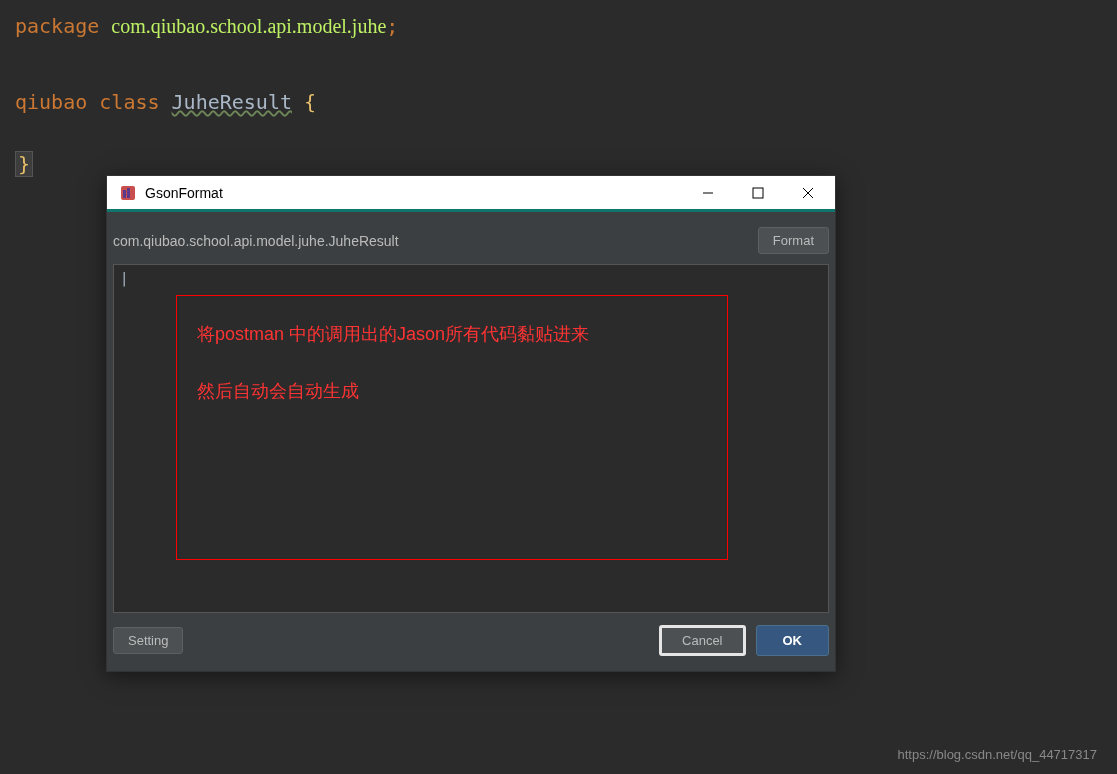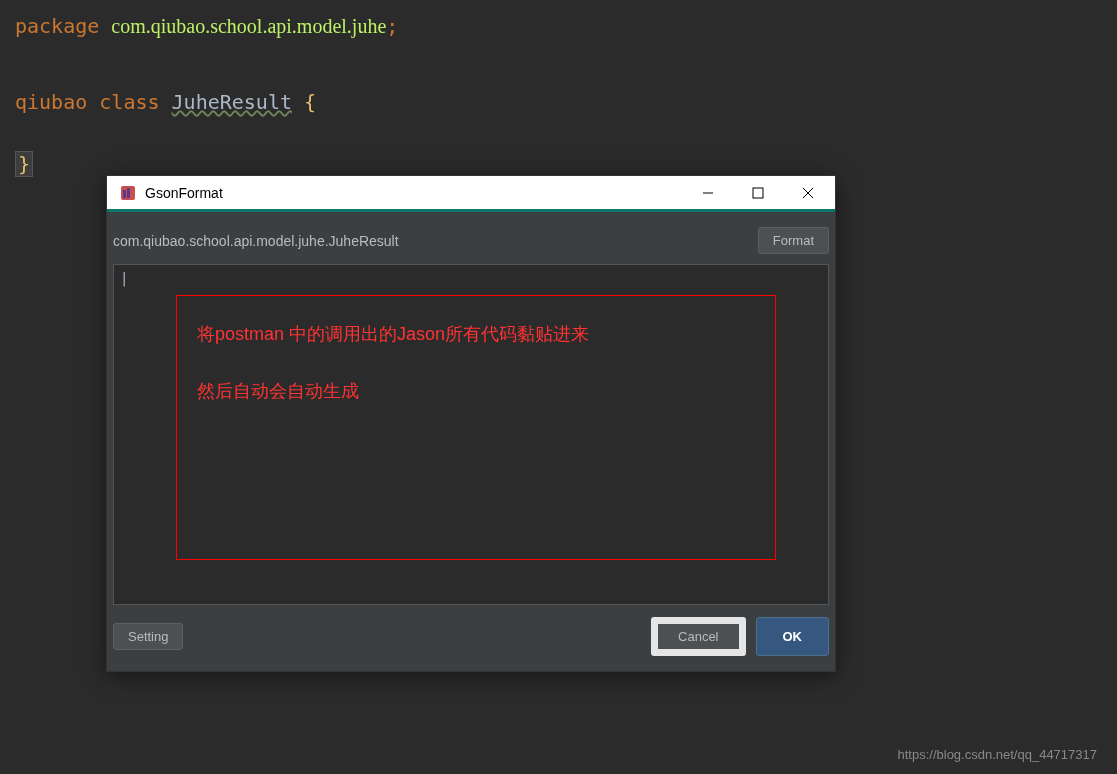--- a/index.html
+++ b/index.html
@@ -164,21 +164,21 @@
       top: 5px;
       left: 6px;
       color: #a9b7c6;
       font-size: 14px;
     }
     
     .annotation-box {
       position: absolute;
       top: 30px;
       left: 62px;
-      width: 600px;
+      width: 552px;
       height: 265px;
       border: 1px solid #ff0000;
       padding: 25px 20px;
     }
     
     .annotation-text {
       color: #ff3333;
       font-family: 'Microsoft YaHei', 'SimHei', sans-serif;
       font-size: 18px;
       line-height: 1.5;
@@ -206,21 +206,21 @@
       border-radius: 3px;
     }
     
     .footer-right {
       display: flex;
       gap: 10px;
     }
     
     .cancel-btn {
       background: #4c5052;
-      border: 7px solid #e5e5e5;
+      border: 3px solid #e5e5e5;
       color: #bbbbbb;
       padding: 5px 20px;
       font-family: 'Segoe UI', Tahoma, sans-serif;
       font-size: 13px;
       cursor: pointer;
       border-radius: 3px;
     }
     
     .ok-btn {
       background: #365880;

